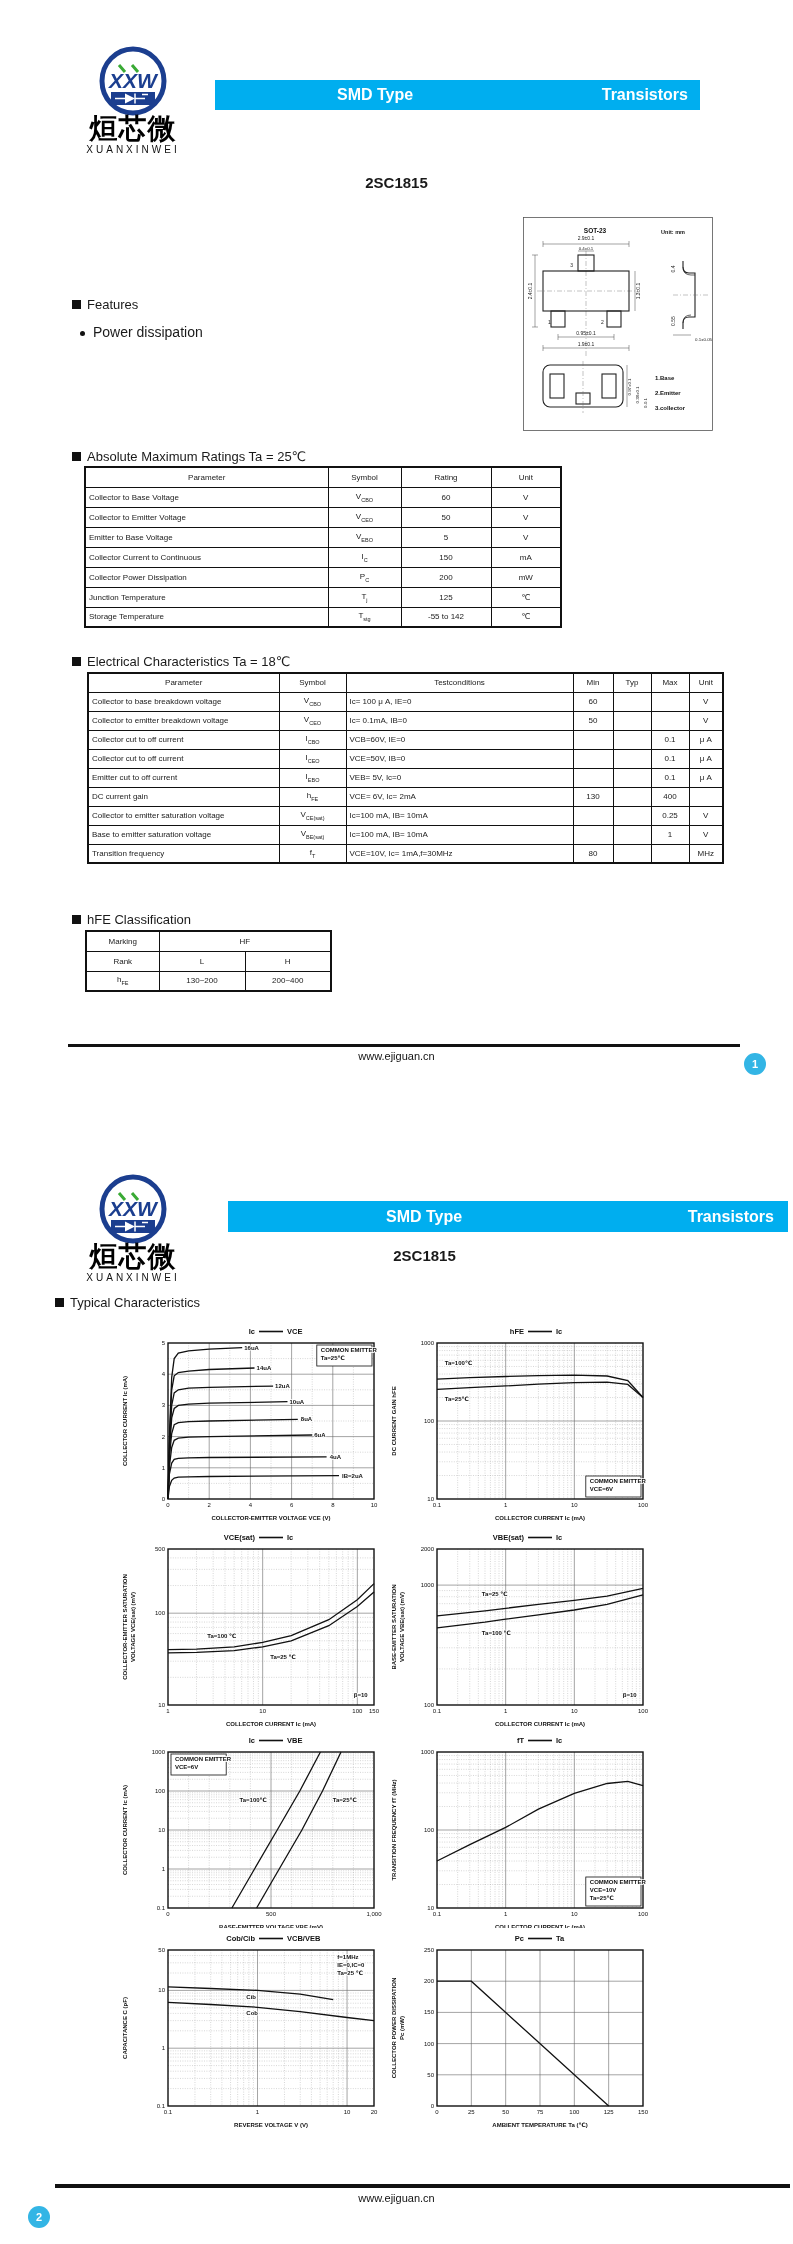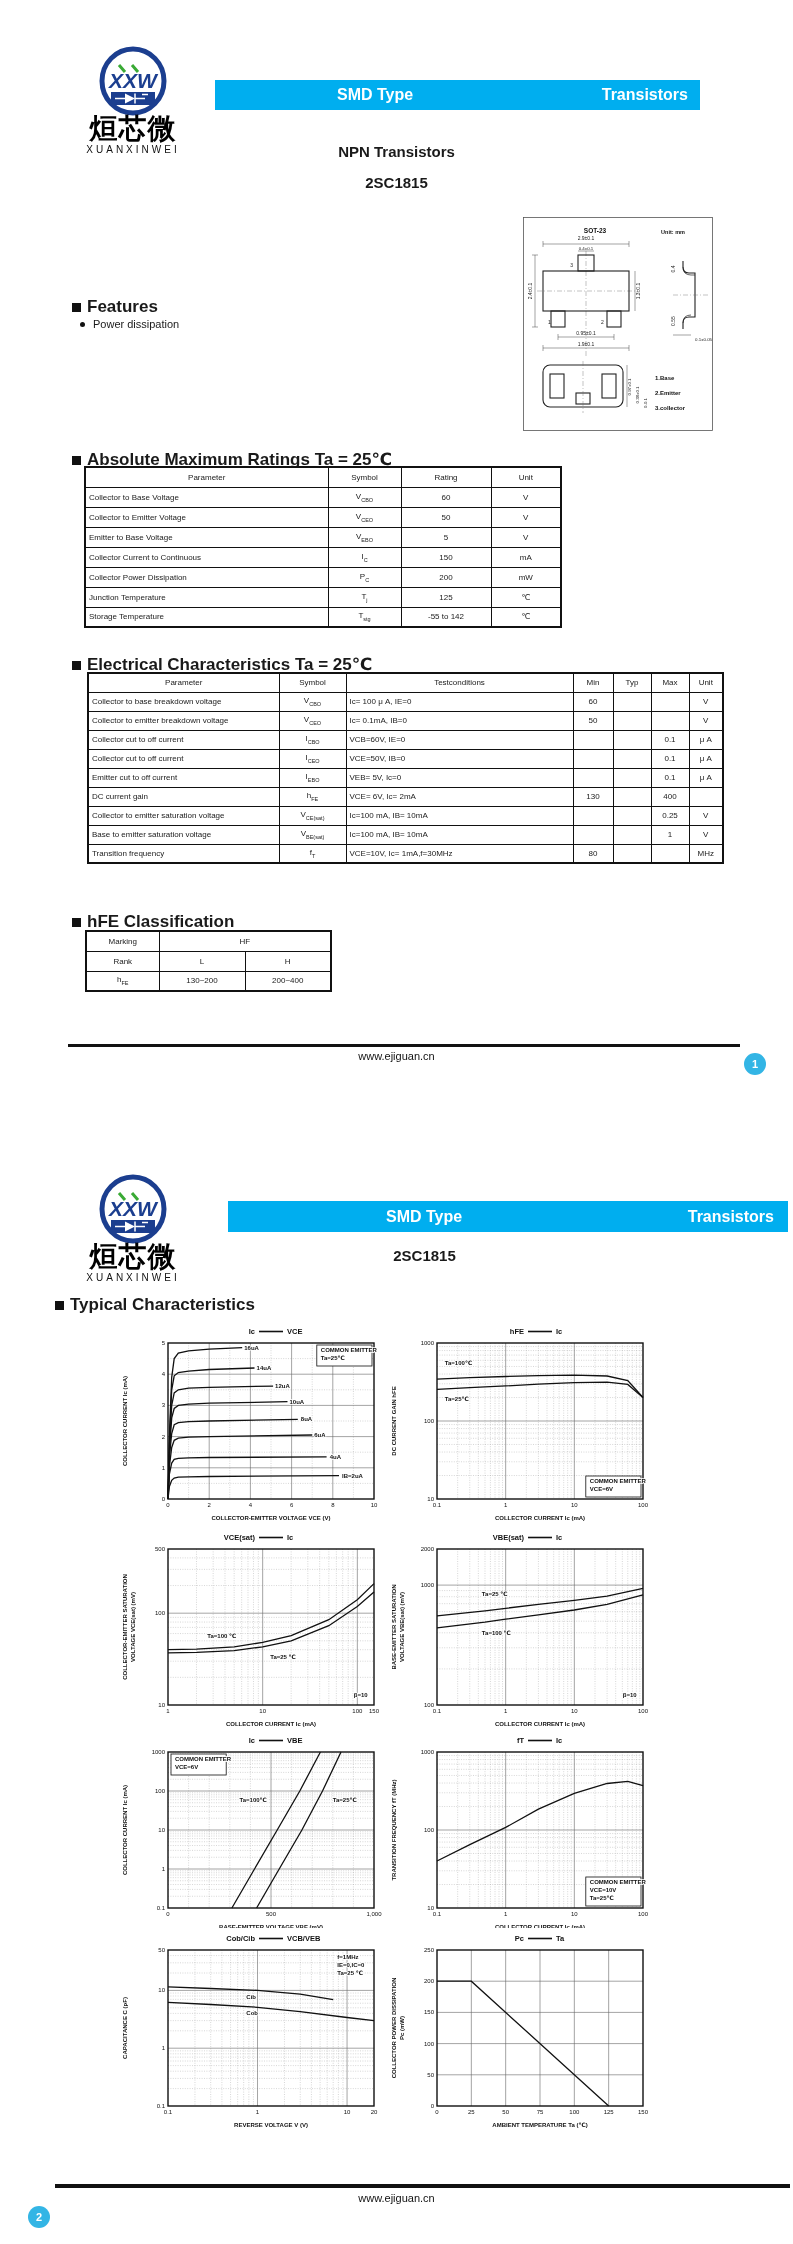--- a/index.html
+++ b/index.html
@@ -5,23 +5,23 @@
   html,body{margin:0;padding:0;background:#fff;}
   body{font-family:"Liberation Sans","DejaVu Sans",sans-serif;color:#111;}
   .sheet{position:relative;width:793px;height:2244px;background:#fff;overflow:hidden;}
   .abs{position:absolute;}
   .logo{position:absolute;width:70px;height:72px;}
   .cn{position:absolute;font-size:28px;font-weight:bold;letter-spacing:1px;color:#000;text-align:center;}
   .en{position:absolute;font-size:10px;letter-spacing:3px;color:#111;text-align:center;}
   .banner{position:absolute;background:#00aeef;}
   .banner span{position:absolute;top:0;color:#fff;font-weight:bold;font-size:16px;line-height:30px;white-space:nowrap;}
   .ctr{position:absolute;left:0;width:793px;text-align:center;font-weight:bold;color:#1a1a1a;}
-  .h{position:absolute;font-size:17px;font-weight:bold;color:#1a1a1a;white-space:nowrap;}
+  .h{position:absolute;font-size:13px;font-weight:normal;color:#1a1a1a;white-space:nowrap;}
   .h::before{content:"";display:inline-block;width:9px;height:9px;background:#111;margin-right:6px;}
-  .bullet{position:absolute;font-size:11px;color:#1a1a1a;}
+  .bullet{position:absolute;font-size:14px;color:#1a1a1a;margin-top:6px;}
   .bullet::before{content:"";display:inline-block;width:5px;height:5px;border-radius:50%;background:#111;margin-right:8px;vertical-align:1px;}
   table{position:absolute;border-collapse:collapse;table-layout:fixed;background:#fff;}
   table,td,th{border:1px solid #111;}
   table{border-width:2px;}
   td,th{font-size:8px;font-weight:normal;color:#1a1a1a;text-align:center;padding:0 2px;overflow:hidden;white-space:nowrap;}
   .t1 tr{height:20px;} .t2 tr{height:19px;} .t3 tr{height:20px;}
   td.l{text-align:left;padding-left:3px;}
   sub{font-size:5.5px;}
   .rule{position:absolute;background:#111;}
   .url{position:absolute;left:0;width:793px;text-align:center;font-size:11px;color:#111;}
@@ -56,21 +56,20 @@
     </g>
   </svg>
   <div class="cn" style="left:70px;top:110px;width:126px">烜芯微</div>
   <div class="en" style="left:70px;top:144px;width:126px">XUANXINWEI</div>
 
   <div class="banner" style="left:215px;top:80px;width:485px;height:30px">
     <span style="left:122px">SMD Type</span>
     <span style="right:12px">Transistors</span>
   </div>
 
-  <div class="ctr" style="top:143px;font-size:15px">NPN  Transistors</div>
   <div class="ctr" style="top:174px;font-size:15px">2SC1815</div>
 
   <svg class="abs" style="left:523px;top:217px" width="190" height="214" viewBox="0 0 190 214">
     <rect x="0.5" y="0.5" width="189" height="213" fill="#fff" stroke="#555" stroke-width="0.8"></rect>
     <text x="72" y="16" text-anchor="middle" class="pkb">SOT-23</text>
     <text x="150" y="17" text-anchor="middle" class="pkb" style="font-size:5.5px">Unit: mm</text>
 
     <line x1="63" y1="34" x2="63" y2="140" class="cl"></line>
     <line x1="14" y1="74" x2="112" y2="74" class="cl"></line>
     <rect x="55" y="38" width="16" height="16" class="out"></rect>
@@ -181,21 +180,21 @@
 
         <tr>
           <td class="l">Storage Temperature</td>
           <td><span>T</span><sub>stg</sub></td>
           <td>-55 to 142</td>
           <td>℃</td>
         </tr>
       </tbody>
   </table>
 
-  <div class="h" style="left:72px;top:654px">Electrical Characteristics Ta = 25℃</div>
+  <div class="h" style="left:72px;top:654px">Electrical Characteristics Ta = 18℃</div>
   <table class="t2" style="left:87px;top:672px;width:635px">
     <colgroup>
         <col style="width:191px">
         <col style="width:67px">
         <col style="width:227px">
         <col style="width:40px">
         <col style="width:38px">
         <col style="width:38px">
         <col style="width:34px">
       </colgroup>

